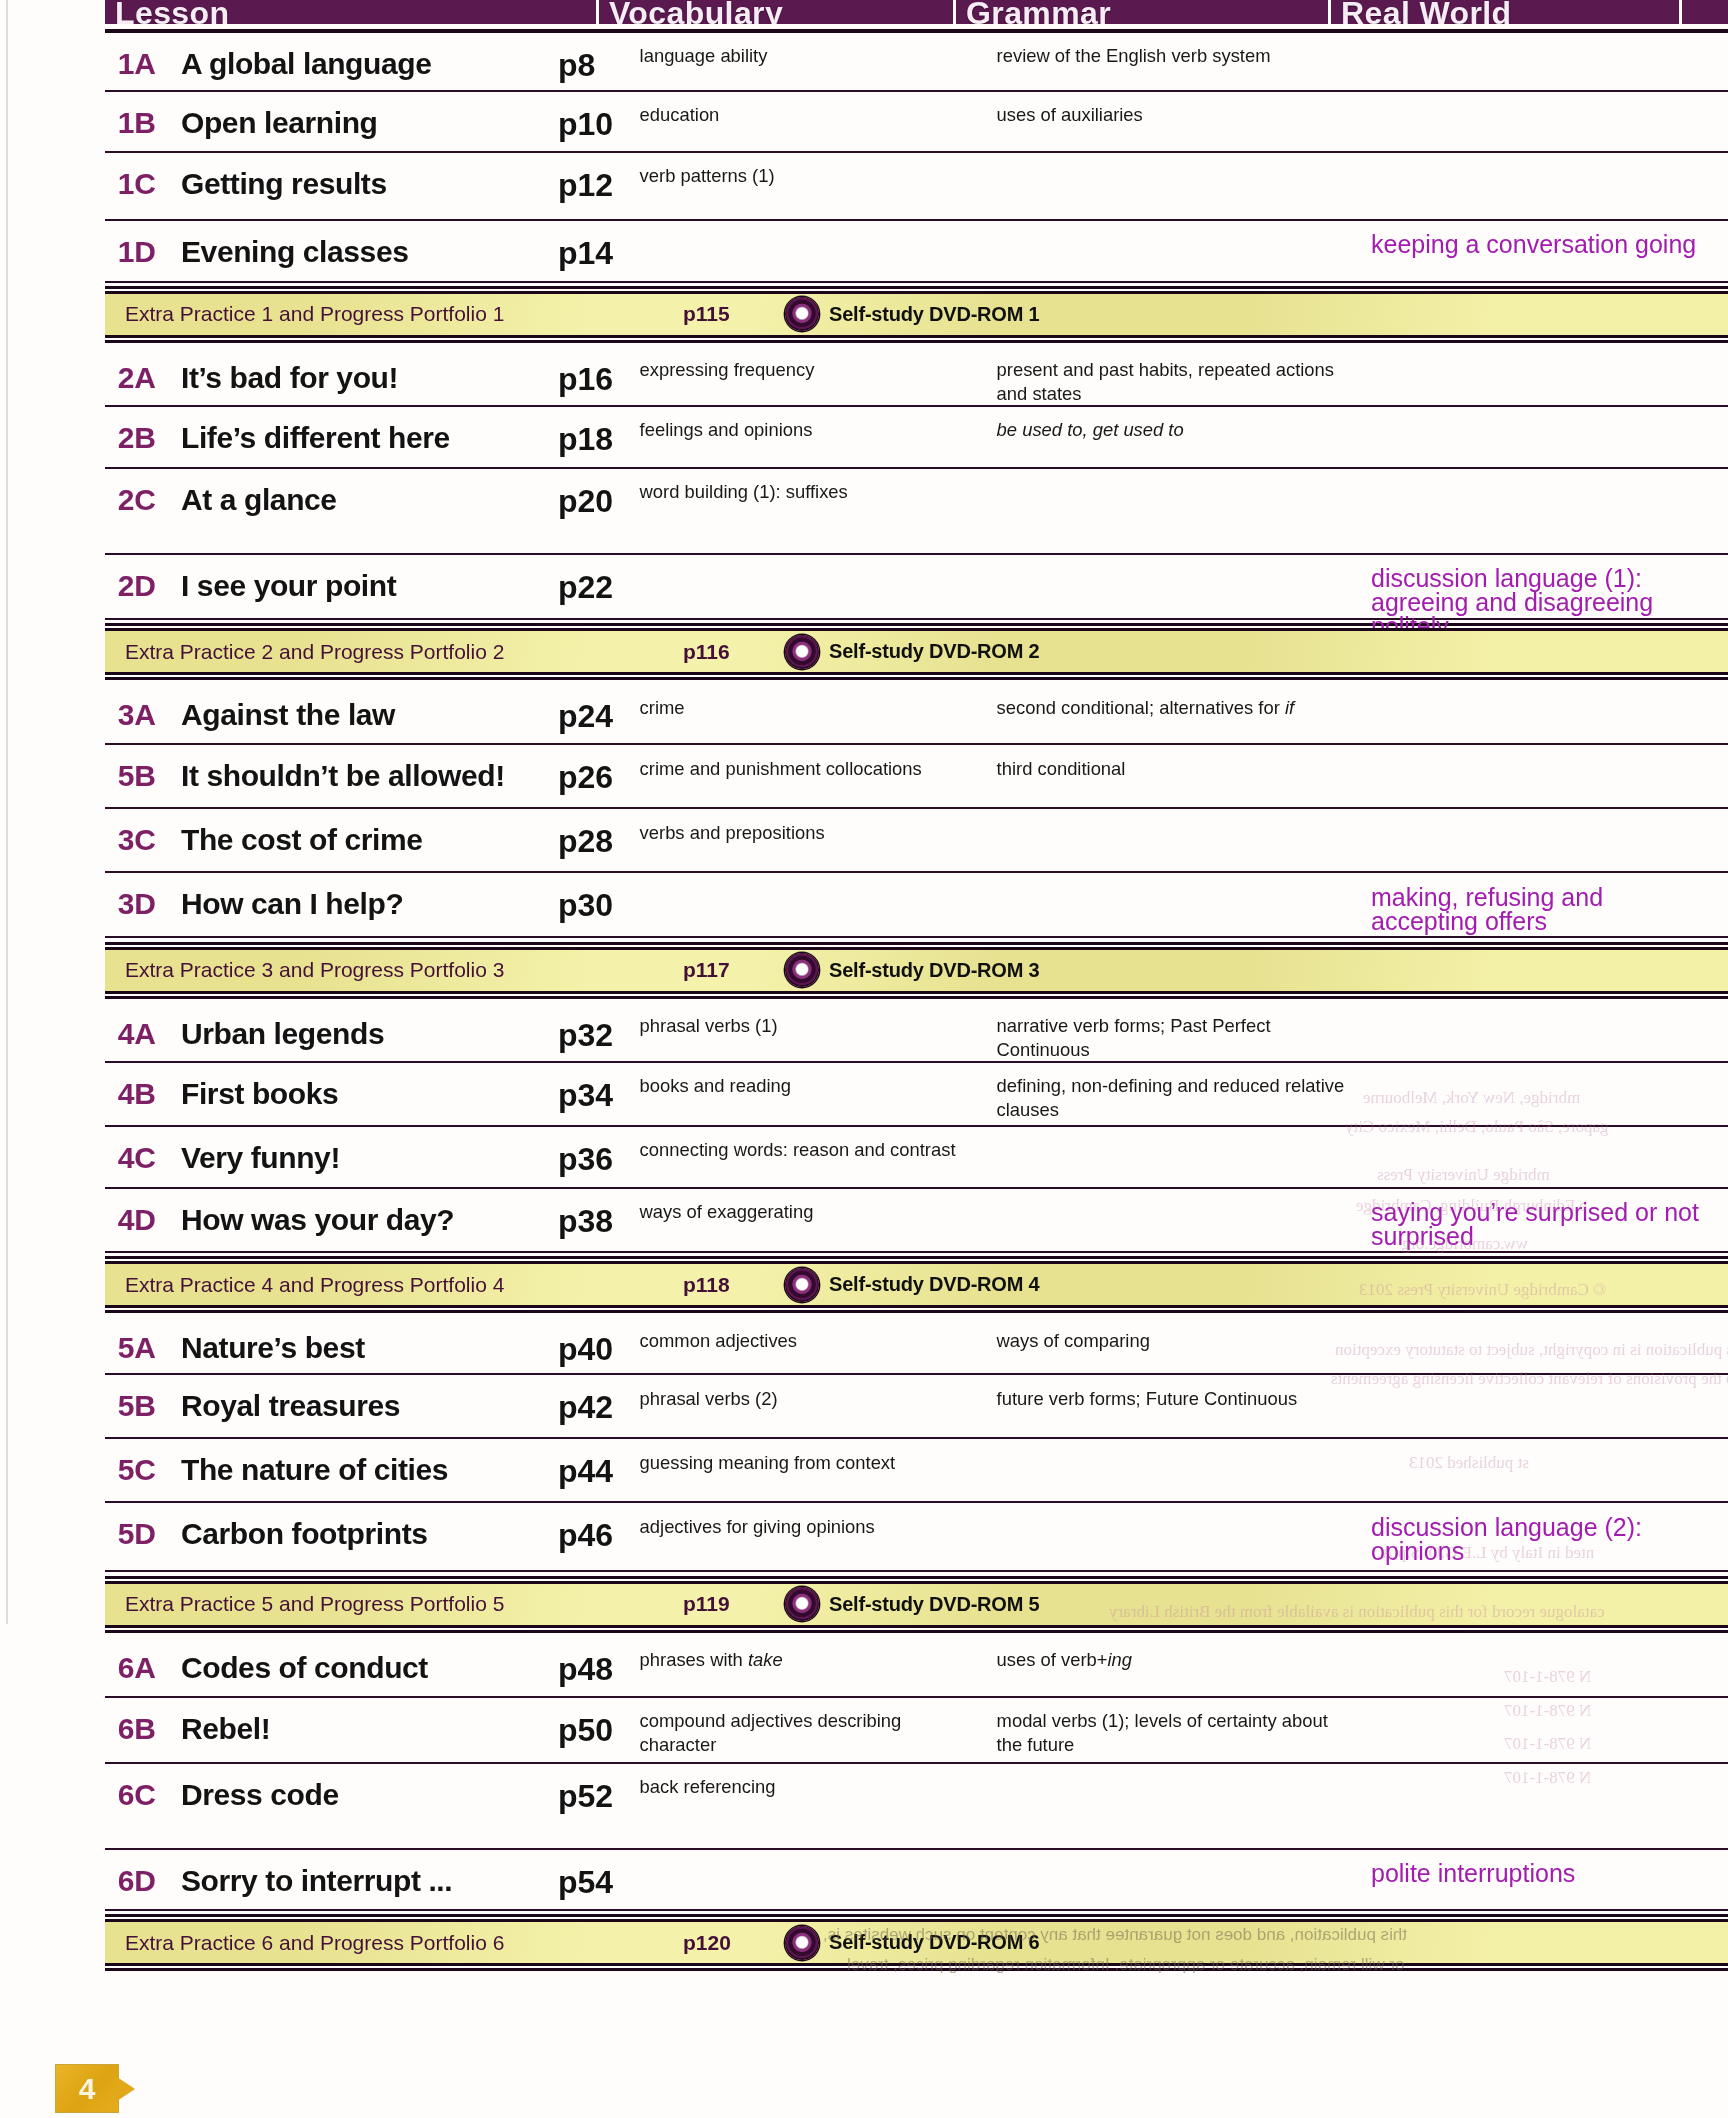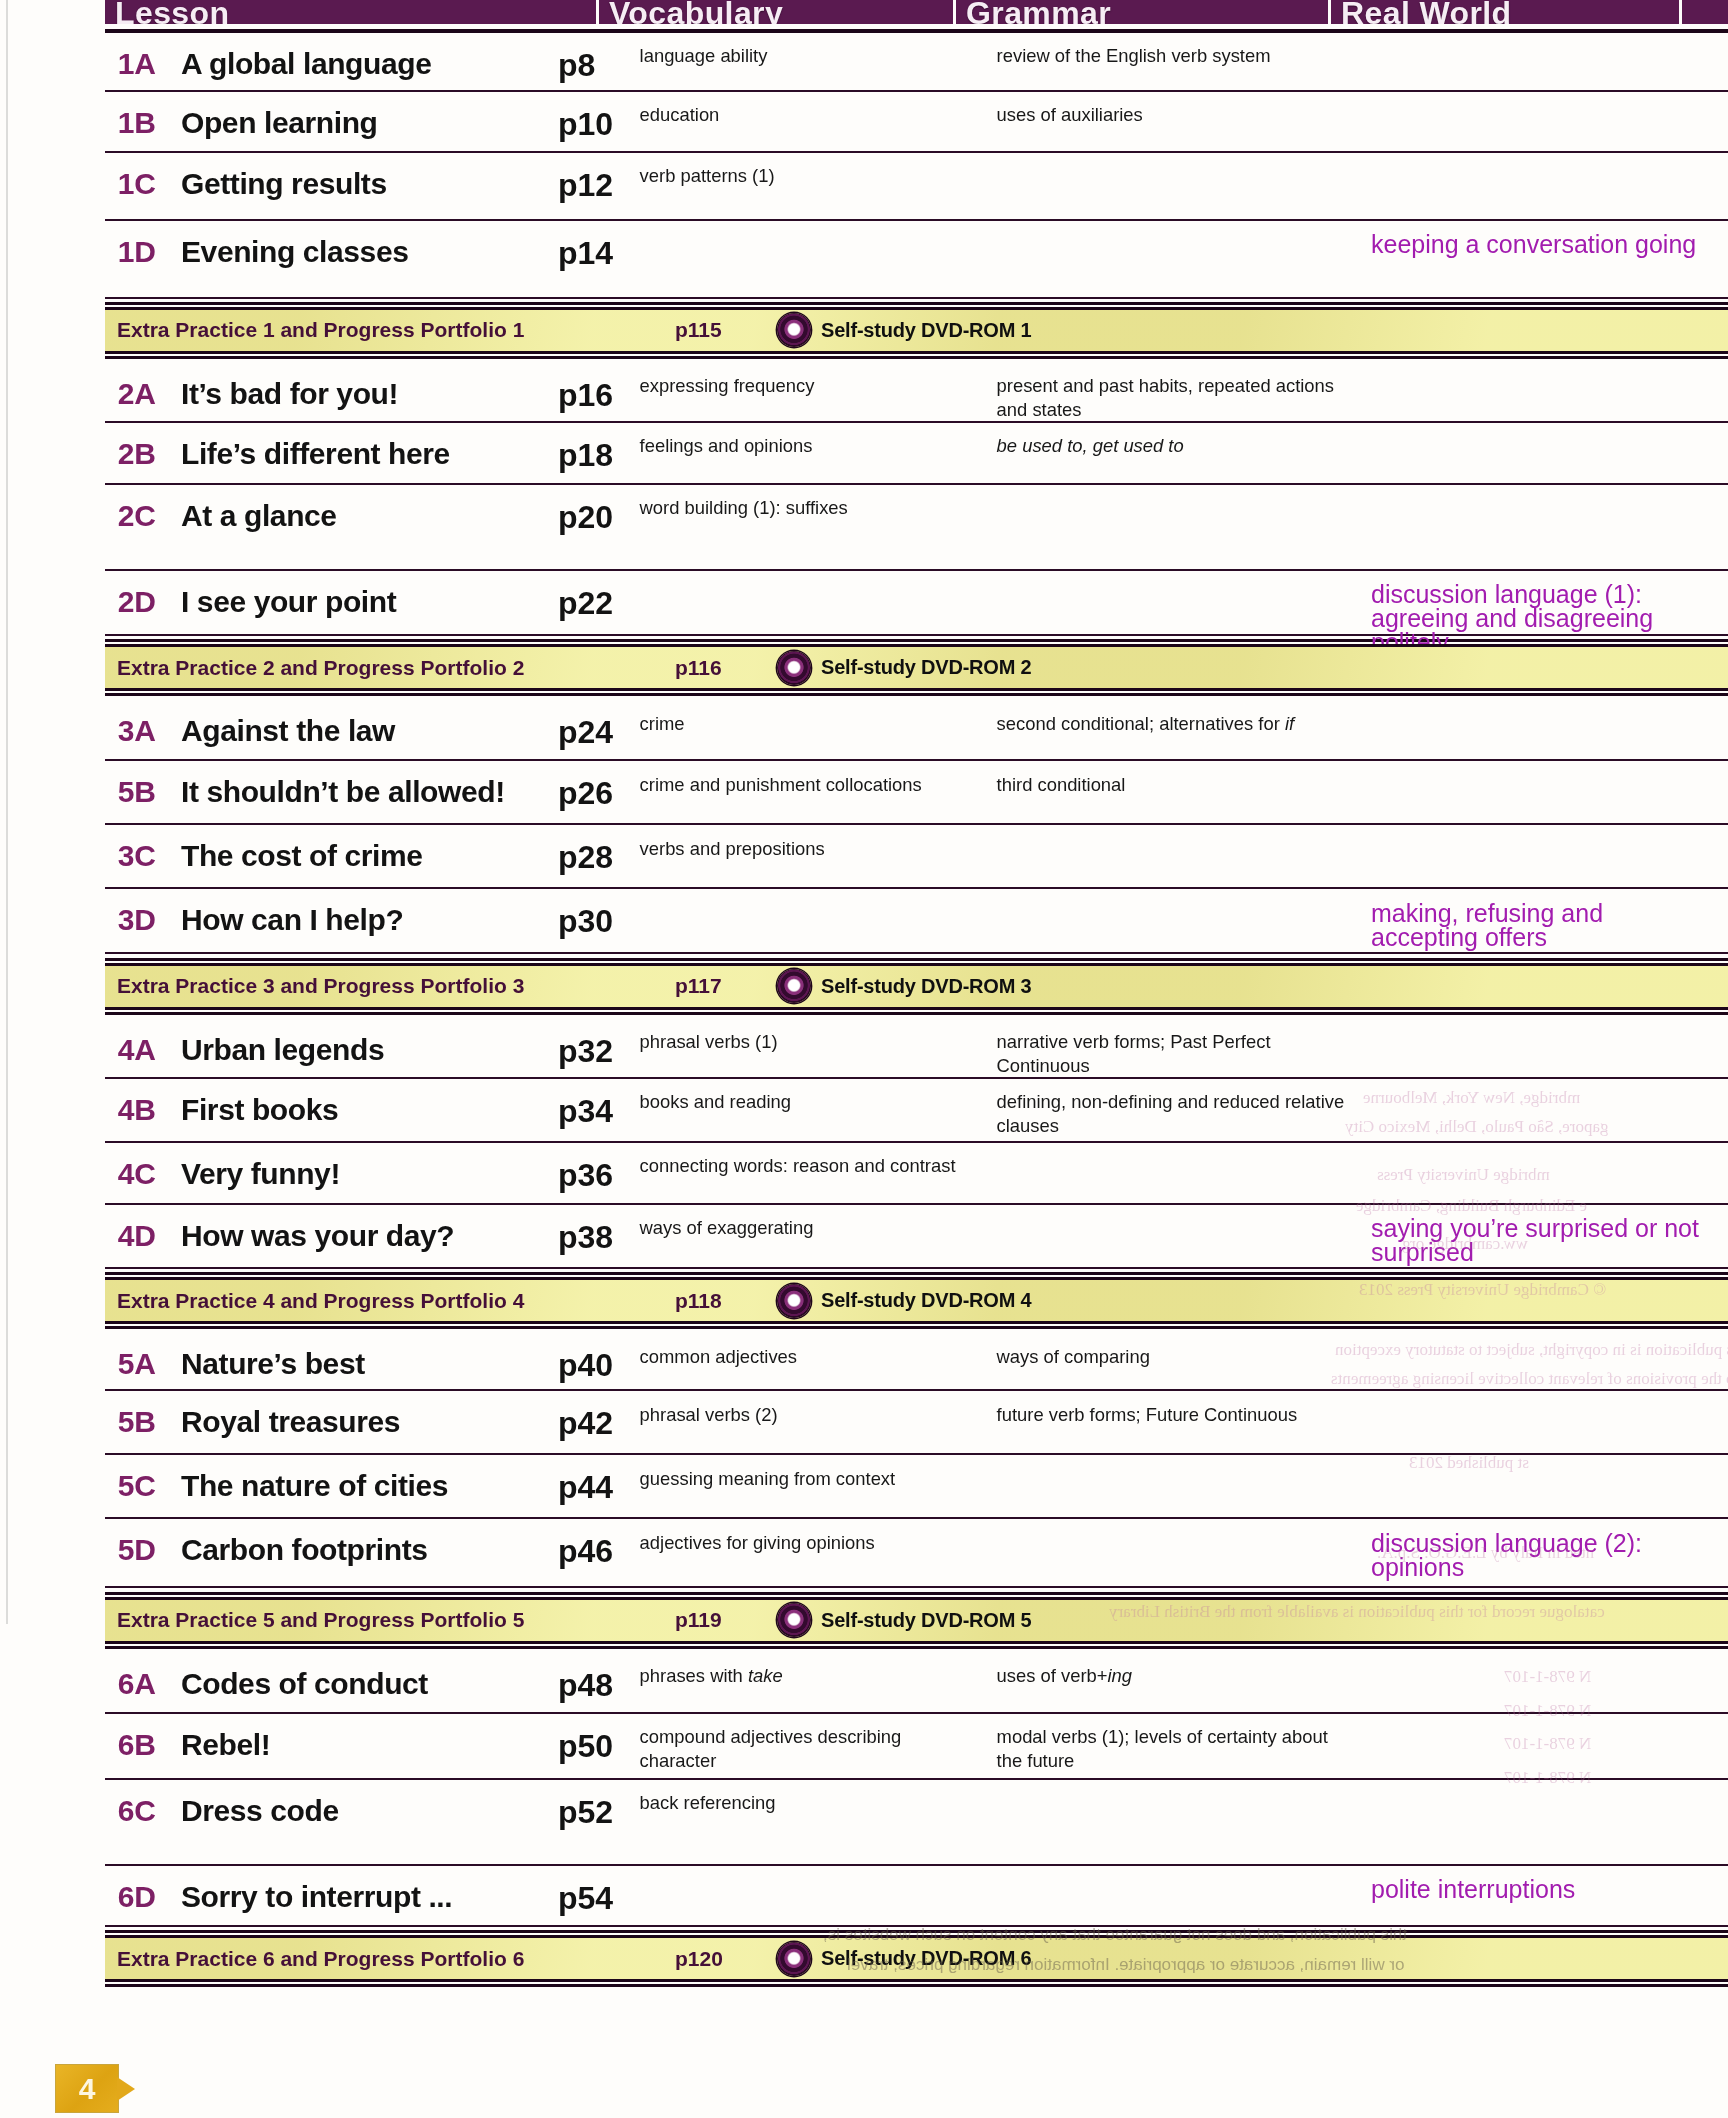--- a/index.html
+++ b/index.html
@@ -31,21 +31,21 @@
   .c-real{width:351px;padding:11.3px 10px 0 5px;font-size:25px;line-height:24px;color:#a21caf;}
   
   .banner-block{padding:3.5px 0 4.2px;}
   .banner-block .sep{height:2.8px;background:#1c0619;}
   .banner-block .gap{height:2.1px;}
   .banner{
     height:47px;background:#f0ed9d;border-top:3.5px solid #1c0619;border-bottom:3.5px solid #1c0619;
     box-sizing:border-box;display:flex;align-items:center;position:relative;
     background-image:linear-gradient(100deg, rgba(215,205,120,.35) 0 12%, rgba(255,255,210,.25) 30% 40%, rgba(210,200,115,.3) 55% 70%, rgba(250,248,190,.3) 85%);
   }
-  .banner-title{padding-left:12px;width:558px;font-weight:bold;font-size:21px;color:#451038;}
+  .banner-title{padding-left:20px;width:558px;font-weight:normal;font-size:21px;color:#451038;}
   .banner-page{width:102px;font-weight:bold;font-size:21px;color:#451038;}
   .dvd{
     width:34px;height:34px;border-radius:50%;flex:0 0 auto;
     background:radial-gradient(circle at 50% 48%, #ffffff 0 5px, #f4eef3 5.6px, #8a2f7a 7px 9.2px, #330a2e 10px 13.4px, #5c1551 14px 15.5px, #2a0825 16px);
     box-shadow:0 0 0 1.4px #1e0619;
   }
   .banner-label{margin-left:10px;font-weight:bold;font-size:20px;color:#101010;letter-spacing:-0.2px;}
   
   .page-badge{
     position:absolute;left:55px;top:2064px;width:62px;height:47px;
@@ -98,21 +98,21 @@
     <div class="c-real"></div>
   </div>
   <div class="row" style="height:68px">
     <div class="c-code">1C</div>
     <div class="c-title">Getting results</div>
     <div class="c-page">p12</div>
     <div class="c-vocab">verb patterns (1)</div>
     <div class="c-grammar"></div>
     <div class="c-real"></div>
   </div>
-  <div class="row" style="height:78px">
+  <div class="row" style="height:62px">
     <div class="c-code">1D</div>
     <div class="c-title">Evening classes</div>
     <div class="c-page">p14</div>
     <div class="c-vocab"></div>
     <div class="c-grammar"></div>
     <div class="c-real">keeping a conversation going</div>
   </div>
   <div class="banner-block">
     <div class="sep"></div>
       <div class="gap"></div>

